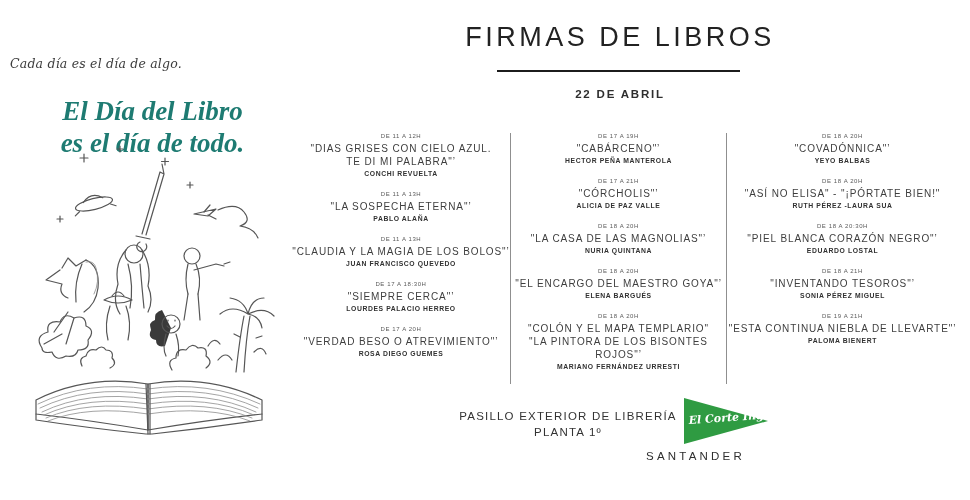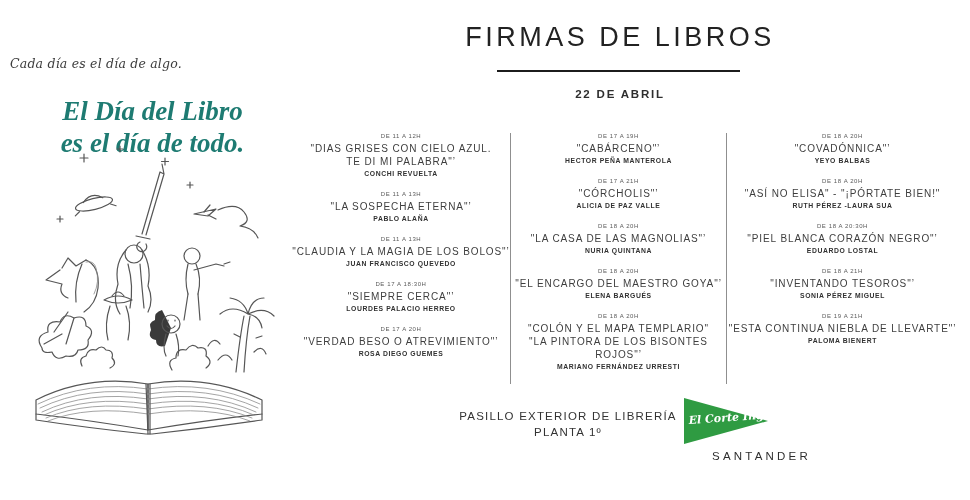--- a/index.html
+++ b/index.html
@@ -41,21 +41,21 @@
   .ev-time{font-size:6px;color:#5a5a5a;letter-spacing:.6px;margin-bottom:3px;}
   .ev-title{font-size:10px;color:#3e3e3e;letter-spacing:.9px;line-height:1.3;white-space:pre-line;}
   .ev-author{font-size:6.8px;font-weight:bold;color:#313131;letter-spacing:.6px;margin-top:2px;}
   
   .location{
     position:absolute;left:418px;top:409px;width:300px;text-align:center;
     font-size:11.5px;color:#333;letter-spacing:1.2px;line-height:1.35;white-space:pre-line;
   }
   .logo{position:absolute;left:682px;top:397px;}
   .city{
-    position:absolute;left:689px;top:450px;width:145px;text-align:center;
+    position:absolute;left:623px;top:450px;width:145px;text-align:center;
     font-size:11.5px;color:#2e2e2e;letter-spacing:3.2px;
   }
   svg .sk{fill:none;stroke:#565656;stroke-width:1.2;stroke-linecap:round;stroke-linejoin:round;}
   svg .skl{fill:none;stroke:#8d8d8d;stroke-width:.8;stroke-linecap:round;}
 </style>
 </head>
 <body>
 
 <div class="page">
 

